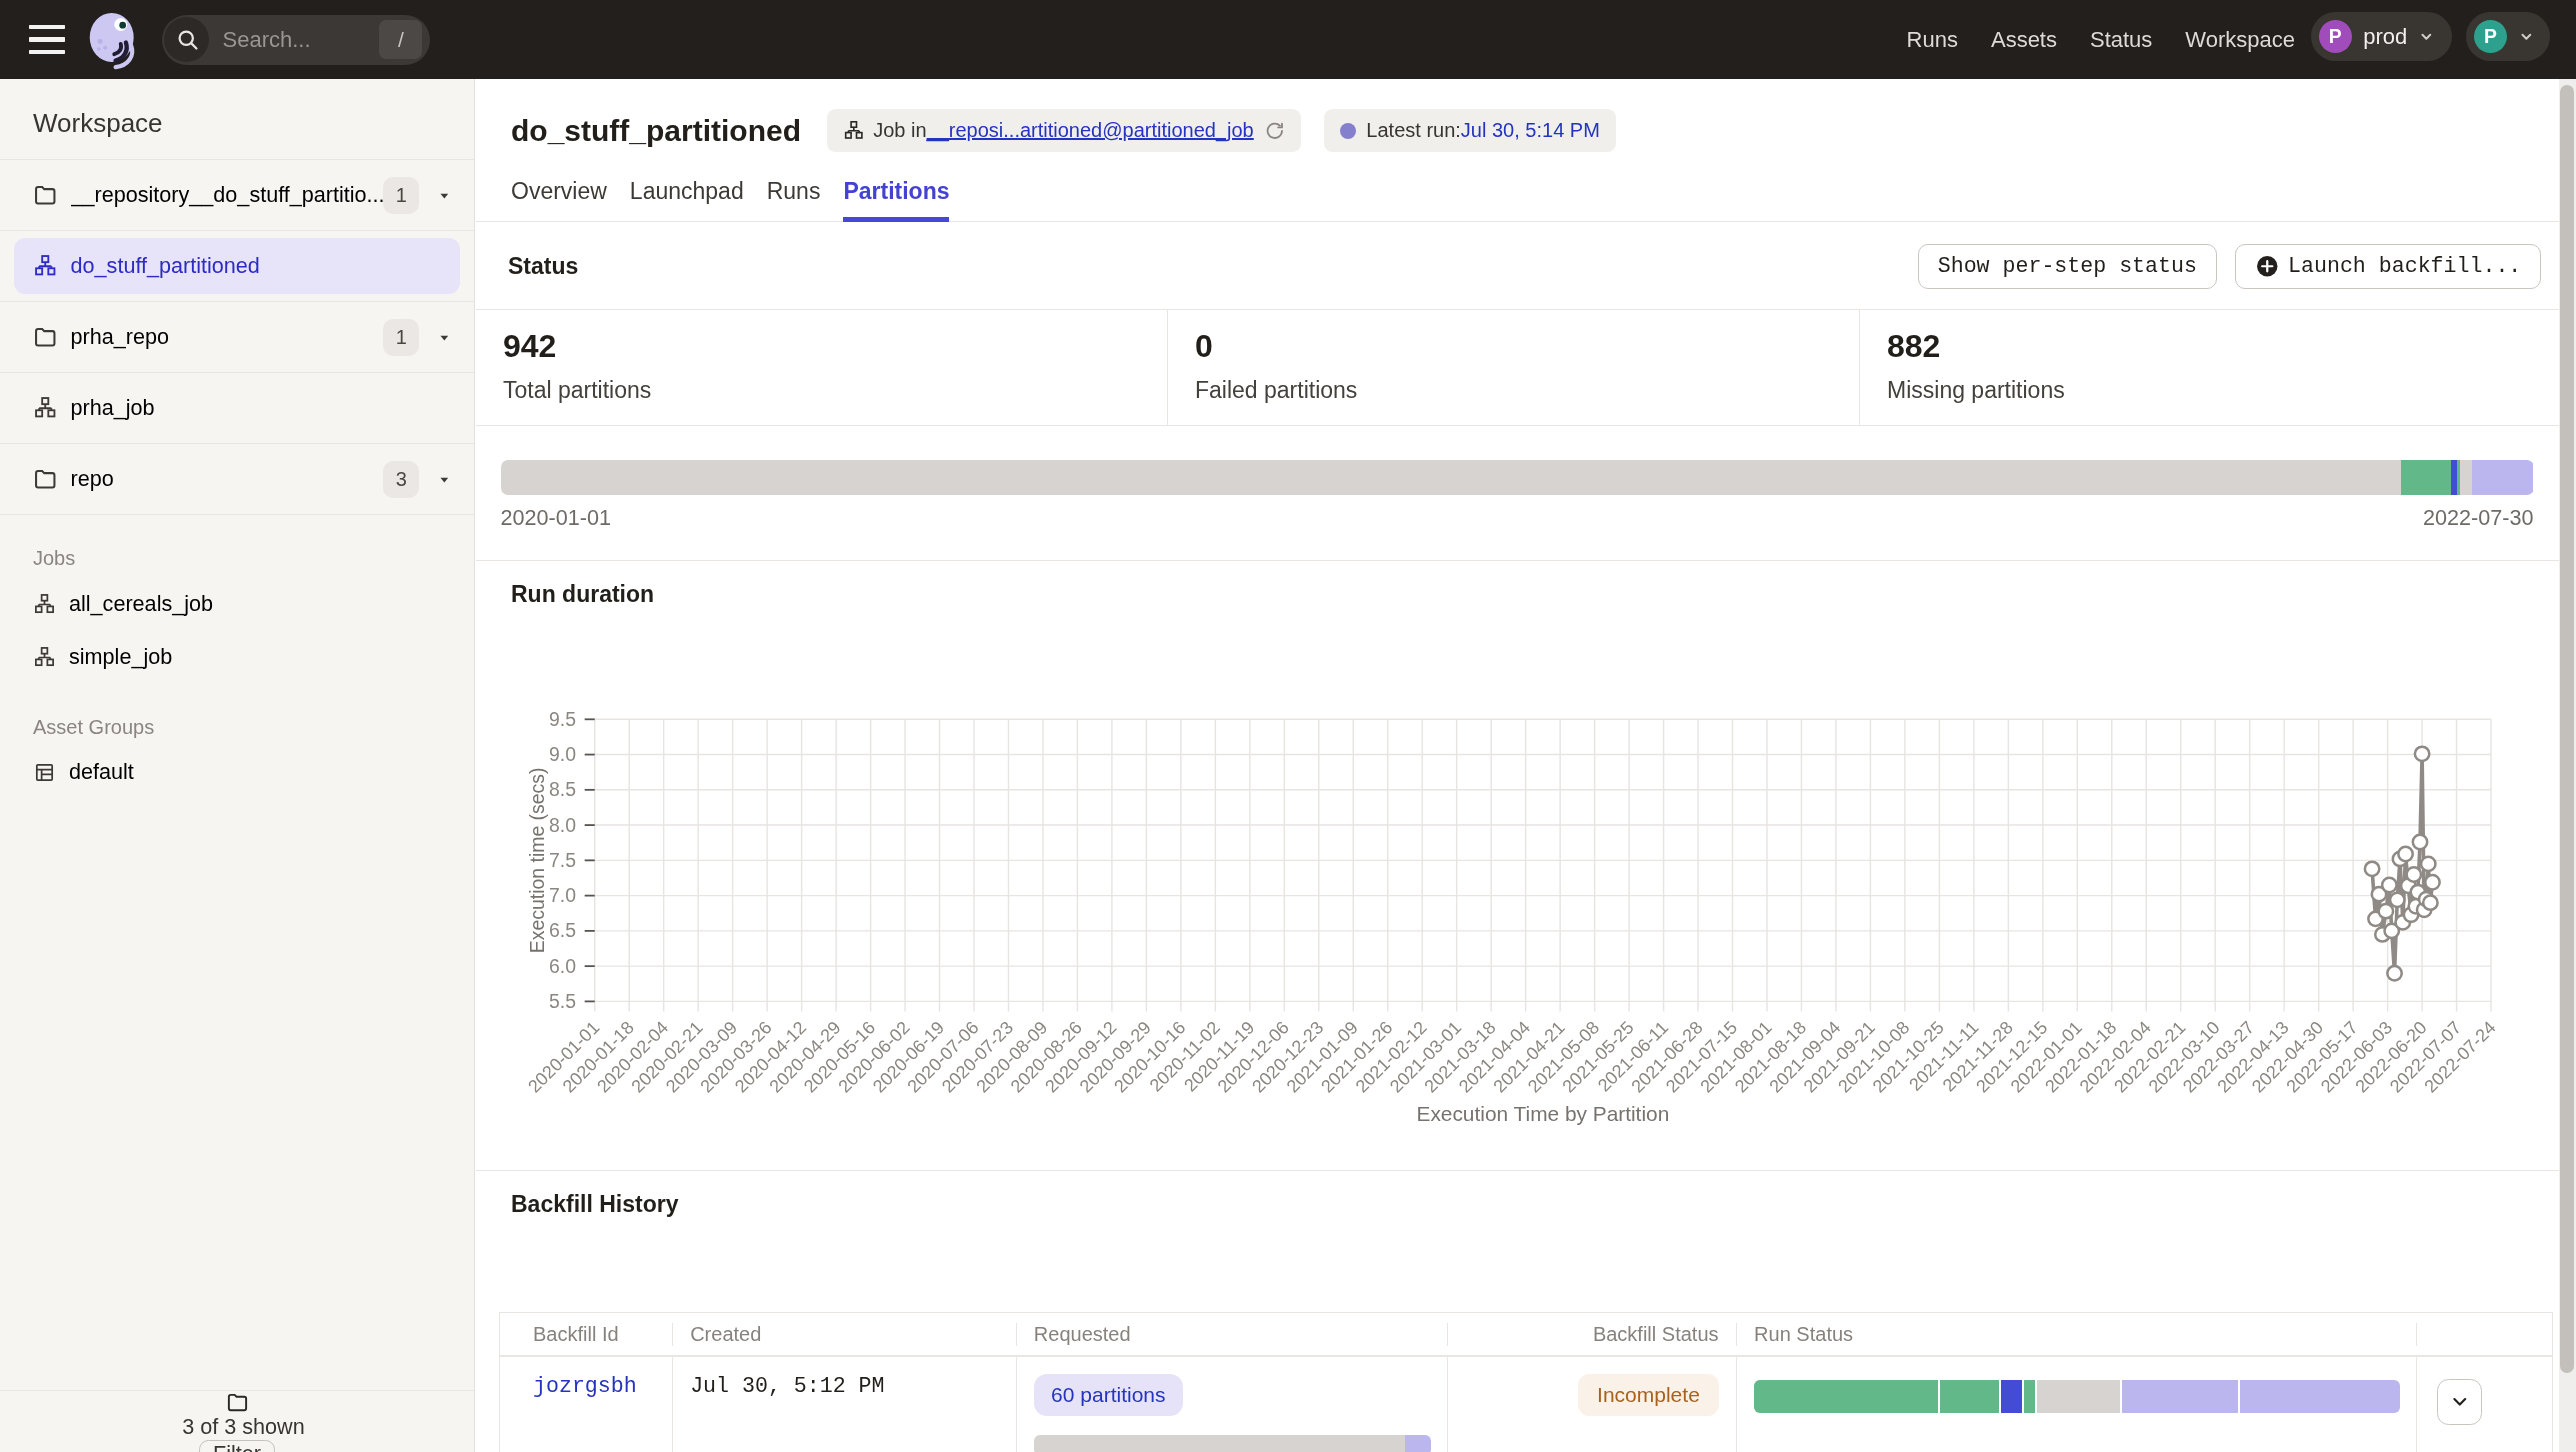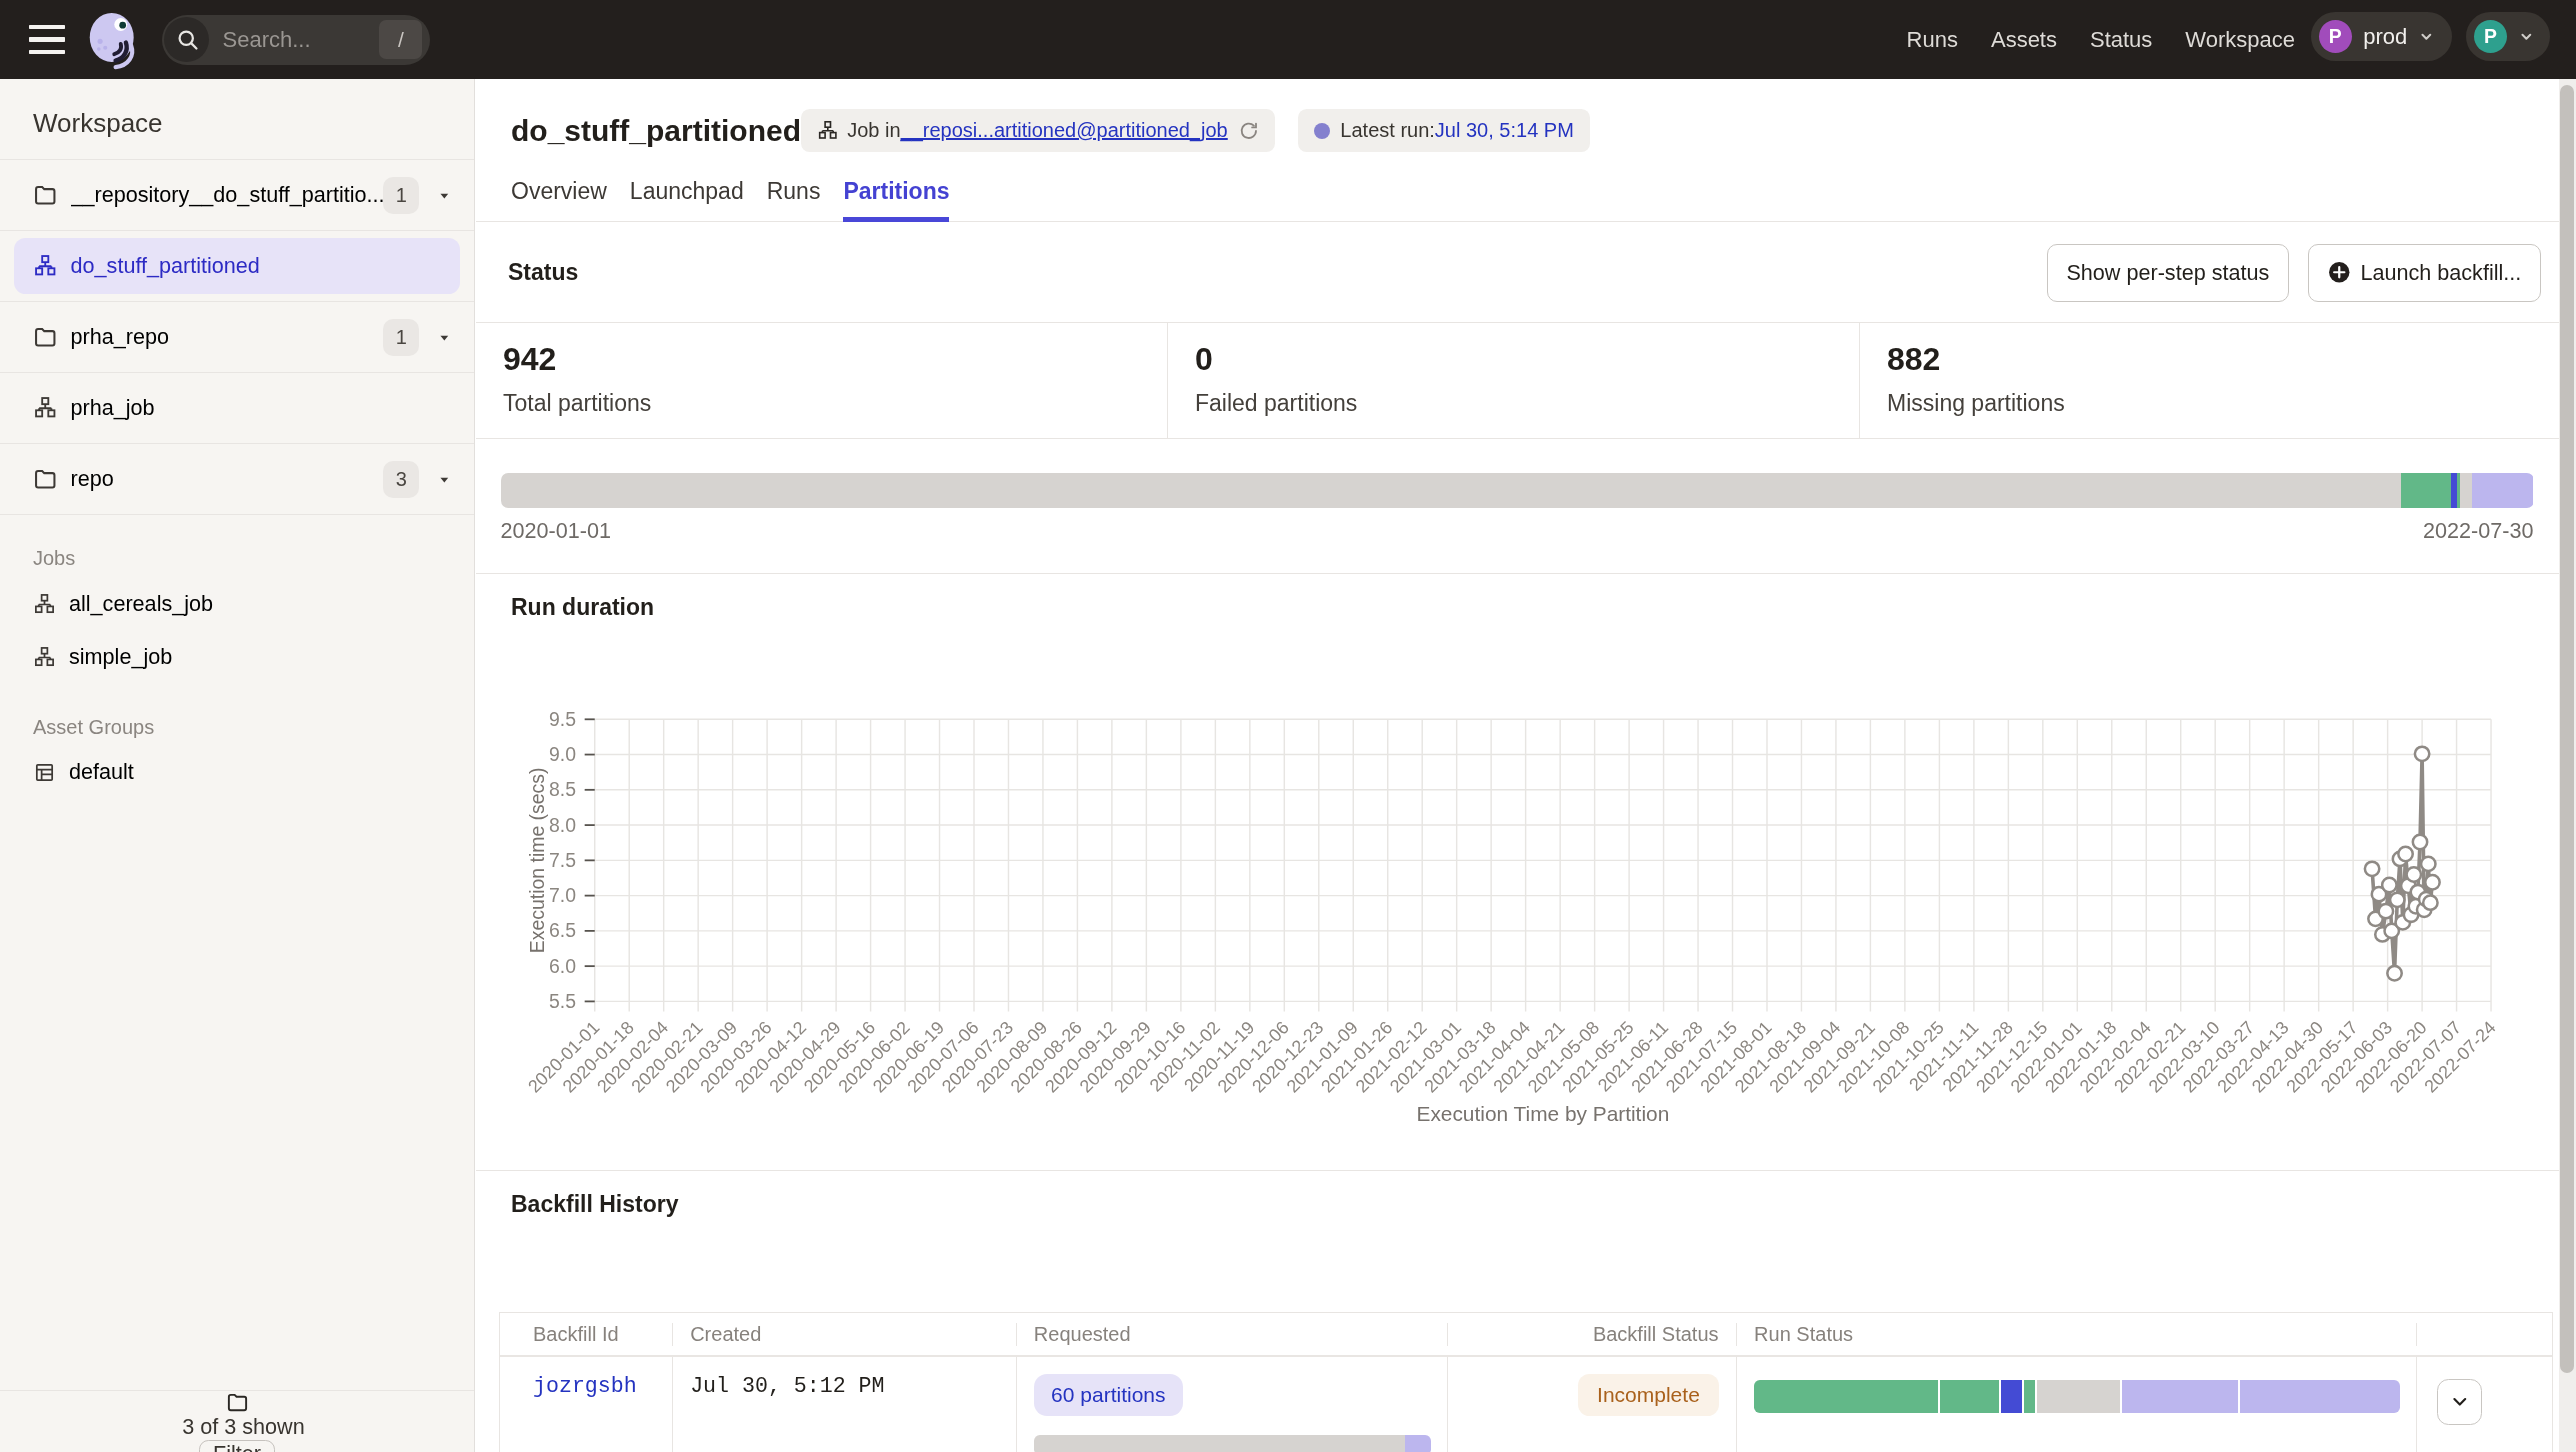--- a/index.html
+++ b/index.html
@@ -52,41 +52,41 @@
   .side-footer .icn { width:23px; height:23px; color:#2b2824; }
   .side-footer .icn svg { width:23px; height:23px; display:block; }
   .footer-text { margin-left:13px; font-size:21.6px; color:#38342f; flex:1; }
   .filter-btn { width:76px; height:42px; border:1.4px solid #c6c2be; border-radius:9.4px; background:transparent; font-size:21.6px; color:#38342f; cursor:pointer; font-family:inherit; }
 
   
   .main { position:absolute; left:476px; top:79px; width:2100px; height:1373px; background:#fff; }
   .page-head { display:flex; align-items:center; padding:30px 0 0 35px; }
   .page-title { font-size:30px; font-weight:700; color:#221f1b; }
   .badge { height:43px; background:#f1efec; border-radius:8.6px; display:flex; align-items:center; padding:0 16px; font-size:20px; color:#38342f; }
-  .badge.job { }
+  .badge.job { margin-left:26px; }
   .badge.latest { margin-left:23px; }
   .badge .icn { width:21.6px; height:21.6px; color:#2b2824; margin-right:8.6px; }
   .badge .icn svg { width:21.6px; height:21.6px; display:block; }
   .badge a { color:#2433c0; text-decoration:underline; cursor:pointer; }
   .badge .latest-link { text-decoration:none; color:#2433c0; cursor:pointer; }
   .refresh-icon { width:21.6px; height:21.6px; color:#8a8580; margin-left:10px; cursor:pointer; }
   .refresh-icon svg { width:21.6px; height:21.6px; display:block; }
   .run-dot { width:16px; height:16px; border-radius:50%; background:#8480ce; margin-right:10px; }
 
   
   .tabs { display:flex; gap:23px; padding:26px 0 0 35px; border-bottom:0.7px solid #e8e5e2; }
   .tab { font-size:23px; color:#3d3935; padding-bottom:16px; cursor:pointer; position:relative; }
   .tab.active { color:#4442d2; font-weight:600; }
   .tab.active::after { content:""; position:absolute; left:0; right:0; bottom:-0.7px; height:4.3px; background:#4947d8; }
 
   
   .status-head { display:flex; align-items:center; padding:21.6px 35px 20px 32px; }
   .section-title { font-size:23px; font-weight:700; color:#221f1b; }
   .status-actions { margin-left:auto; display:flex; gap:18.7px; }
-  .btn { height:58px; border:1.4px solid #c9c6c2; border-radius:10px; background:#fff; font-size:21.6px; color:#221f1b; font-family:Liberation Sans, sans-serif; display:flex; align-items:center; padding:0 18.7px; cursor:pointer; gap:8.6px; }
+  .btn { height:45px; border:1.4px solid #c9c6c2; border-radius:10px; background:#fff; font-size:21.6px; color:#221f1b; font-family:Liberation Mono, monospace; display:flex; align-items:center; padding:0 18.7px; cursor:pointer; gap:8.6px; }
   .btn .icn { width:24.5px; height:24.5px; }
   .btn .icn svg { width:24.5px; height:24.5px; display:block; }
   .stats { display:flex; border-top:0.7px solid #e8e5e2; border-bottom:0.7px solid #e8e5e2; }
   .stat { width:692px; padding:18.7px 0 21.6px 27px; border-right:0.7px solid #e8e5e2; }
   .stat:last-child { border-right:none; width:auto; flex:1; }
   .stat-value { font-size:32px; font-weight:600; color:#221f1b; }
   .stat-label { font-size:23px; color:#44403b; margin-top:11.5px; }
   .pbar-wrap { padding:34px 0 0 24.5px; }
   .pbar { width:2033px; height:35px; border-radius:7.2px; overflow:hidden; }
   .pbar > div { height:100%; }

